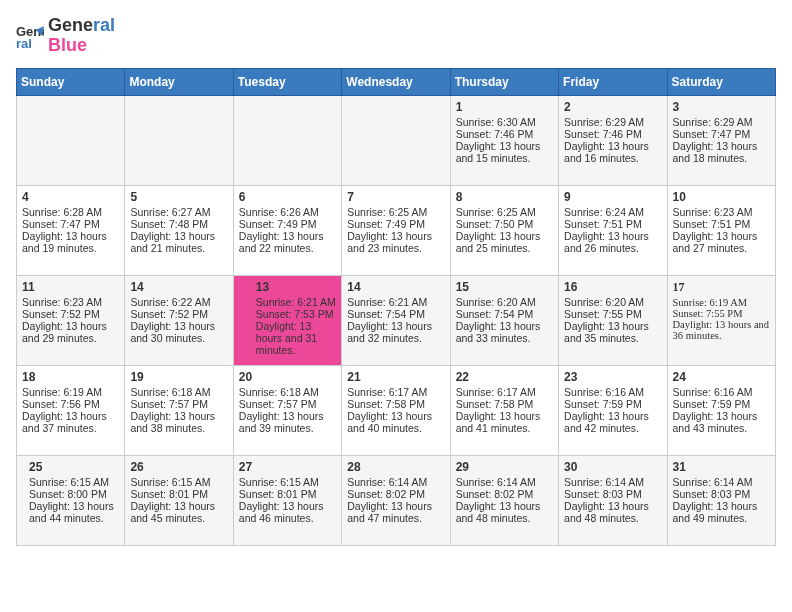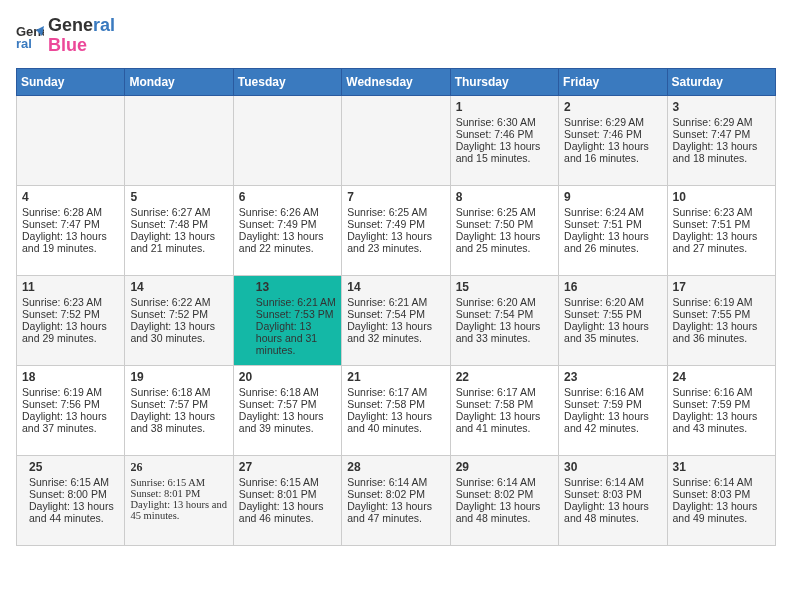--- a/index.html
+++ b/index.html
@@ -192,21 +192,21 @@
           <div>Sunrise: 6:23 AM</div>
           <div>Sunset: 7:52 PM</div>
           <div>Daylight: 13 hours and 29 minutes.</div>
         </td>
         <td style="background-color: rgb(245, 245, 245);">
           <span class="day-num">14</span>
           <div>Sunrise: 6:22 AM</div>
           <div>Sunset: 7:52 PM</div>
           <div>Daylight: 13 hours and 30 minutes.</div>
         </td>
-        <td style="background-color: #14b8a6; padding-left: 22px;">
+        <td style="background-color: #ec4899; padding-left: 22px;">
           <span class="day-num">13</span>
           <div>Sunrise: 6:21 AM</div>
           <div>Sunset: 7:53 PM</div>
           <div>Daylight: 13 hours and 31 minutes.</div>
         </td>
         <td style="background-color: rgb(245, 245, 245);">
           <span class="day-num">14</span>
           <div>Sunrise: 6:21 AM</div>
           <div>Sunset: 7:54 PM</div>
           <div>Daylight: 13 hours and 32 minutes.</div>
@@ -216,21 +216,21 @@
           <div>Sunrise: 6:20 AM</div>
           <div>Sunset: 7:54 PM</div>
           <div>Daylight: 13 hours and 33 minutes.</div>
         </td>
         <td style="background-color: rgb(245, 245, 245);">
           <span class="day-num">16</span>
           <div>Sunrise: 6:20 AM</div>
           <div>Sunset: 7:55 PM</div>
           <div>Daylight: 13 hours and 35 minutes.</div>
         </td>
-        <td style="background-color: rgb(245, 245, 245);">
+        <td style="background-color: rgb(245, 245, 245); font-family: Liberation Serif, serif;">
           <span class="day-num">17</span>
           <div>Sunrise: 6:19 AM</div>
           <div>Sunset: 7:55 PM</div>
           <div>Daylight: 13 hours and 36 minutes.</div>
         </td>
       </tr>
       <tr>
         <td>
           <span class="day-num">18</span>
           <div>Sunrise: 6:19 AM</div>
@@ -274,21 +274,21 @@
           <div>Daylight: 13 hours and 43 minutes.</div>
         </td>
       </tr>
       <tr>
         <td style="background-color: rgb(245, 245, 245); padding-left: 12px;">
           <span class="day-num">25</span>
           <div>Sunrise: 6:15 AM</div>
           <div>Sunset: 8:00 PM</div>
           <div>Daylight: 13 hours and 44 minutes.</div>
         </td>
-        <td style="background-color: rgb(245, 245, 245); font-family: Liberation Serif, serif;">
+        <td style="background-color: rgb(245, 245, 245);">
           <span class="day-num">26</span>
           <div>Sunrise: 6:15 AM</div>
           <div>Sunset: 8:01 PM</div>
           <div>Daylight: 13 hours and 45 minutes.</div>
         </td>
         <td style="background-color: rgb(245, 245, 245);">
           <span class="day-num">27</span>
           <div>Sunrise: 6:15 AM</div>
           <div>Sunset: 8:01 PM</div>
           <div>Daylight: 13 hours and 46 minutes.</div>

